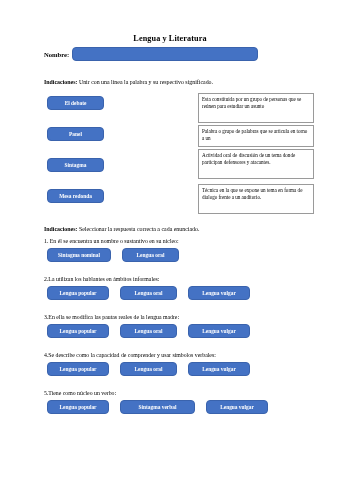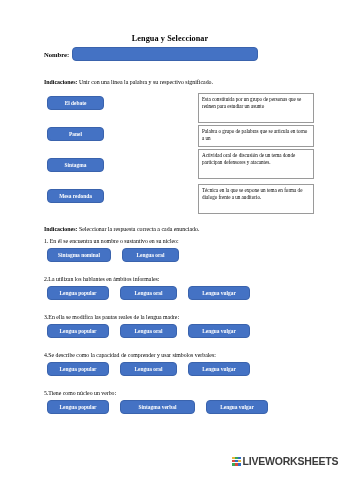--- a/index.html
+++ b/index.html
@@ -182,21 +182,21 @@
     font-size: 10.5px;
     color: #3b3b3b;
     letter-spacing: -0.2px;
   }
 </style>
 </head>
 <body>
 
 <div class="page">
 
-  <div class="title">Lengua y Seleccionar</div>
+  <div class="title">Lengua y Literatura</div>
 
   <div class="name-row">
     <span class="name-label">Nombre:</span>
     <div class="name-input"></div>
   </div>
 
   <div class="instr instr-1">
     <b>Indicaciones:</b>
     <span>Unir con una linea la palabra y su respectivo significado.</span>
   </div>
@@ -259,28 +259,14 @@
       <div class="q-text">5.Tiene como núcleo un verbo:</div>
       <div class="q-opts">
         <div class="opt-btn opt-w-lp">Lengua popular</div>
         <div class="opt-btn opt-w-sv">Sintagma verbal</div>
         <div class="opt-btn opt-w-lv">Lengua vulgar</div>
       </div>
     </div>
 
   </div>
 
-  <div class="footer">
-    <span class="lw-icon" id="lw-icon">
-        <i style="background: rgb(232, 185, 58);"></i>
-        <i style="background: rgb(58, 168, 86);"></i>
-        <i style="background: rgb(47, 111, 196);"></i>
-        <i style="background: rgb(217, 75, 58);"></i>
-        <i style="background: rgb(47, 111, 196);"></i>
-        <i style="background: rgb(232, 185, 58);"></i>
-        <i style="background: rgb(58, 168, 86);"></i>
-        <i style="background: rgb(217, 75, 58);"></i>
-        <i style="background: rgb(47, 111, 196);"></i>
-      </span>
-    <span class="lw-text">LIVEWORKSHEETS</span>
-  </div>
 
 </div>
 
 </body></html>

